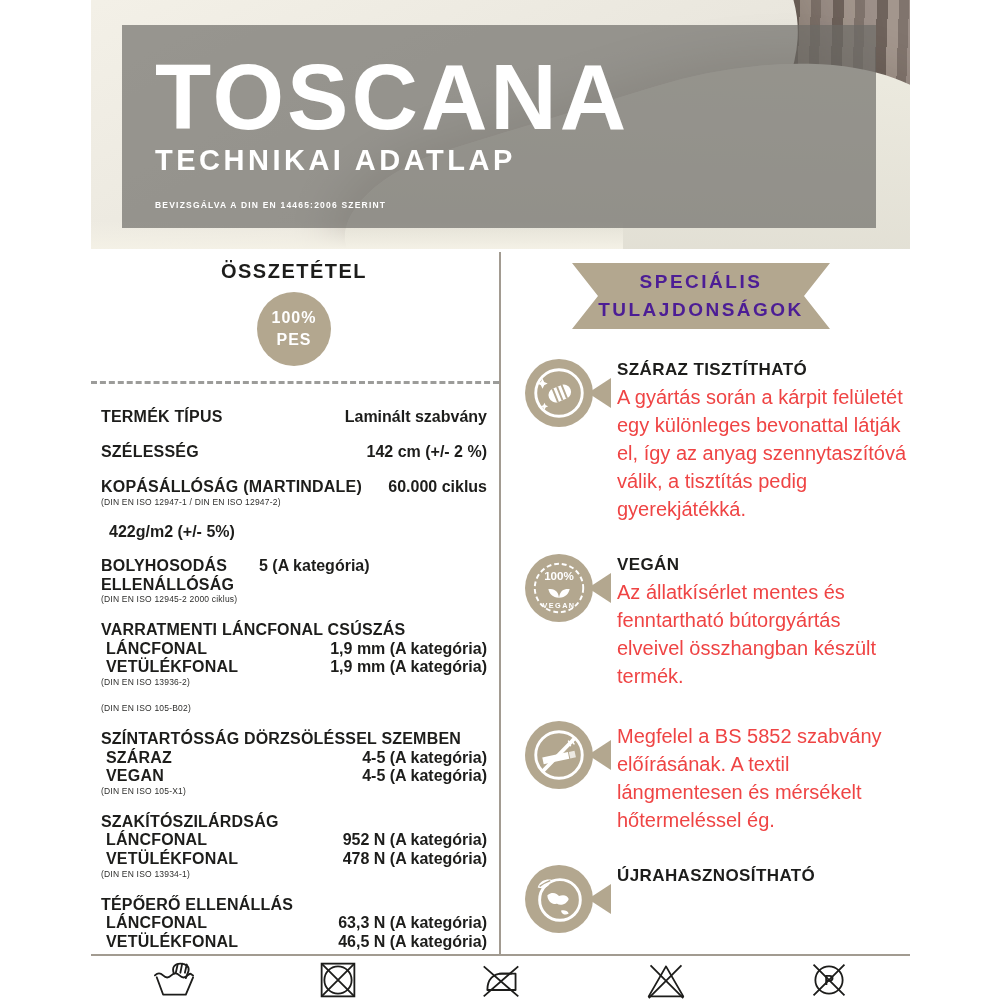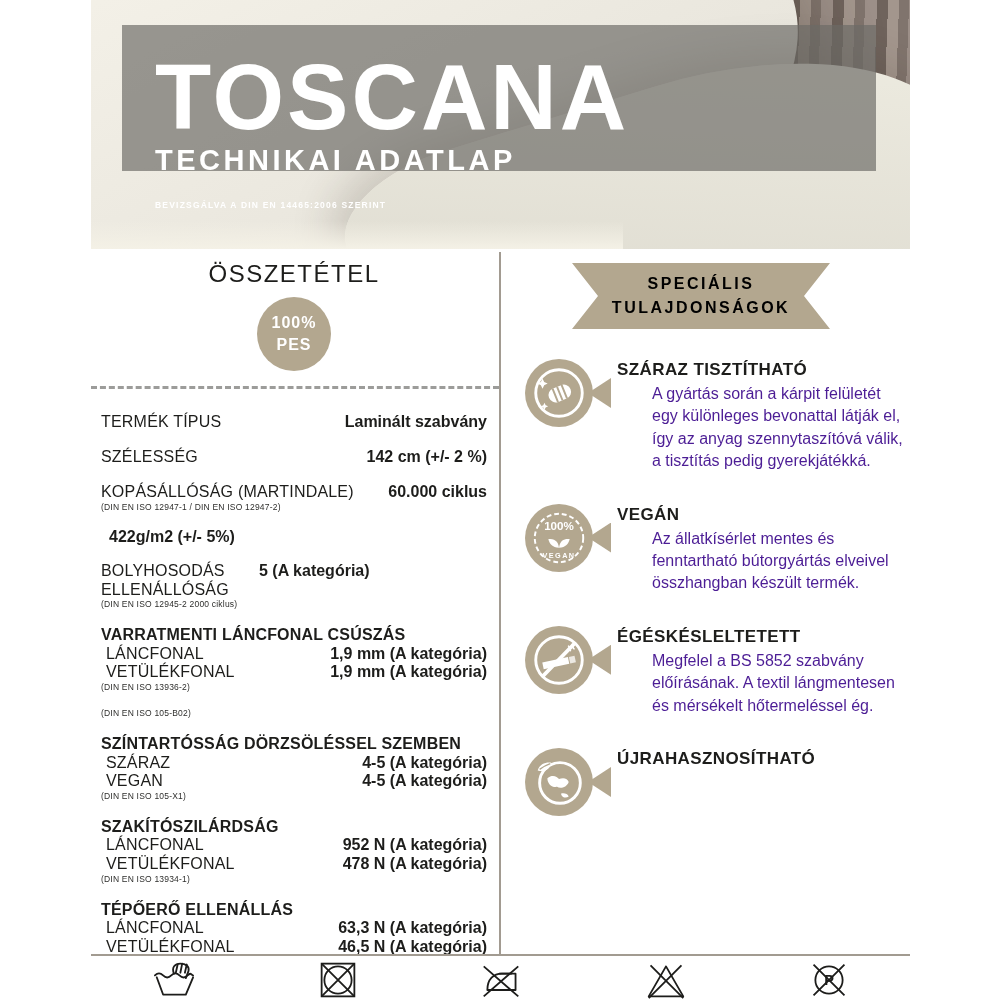--- a/index.html
+++ b/index.html
@@ -12,64 +12,64 @@
   .curtain{position:absolute;right:0;top:0;width:275px;height:100%;
            background:repeating-linear-gradient(92deg,#80746d 0 10px,#9d9089 10px 22px,#6f635c 22px 33px,#a3968d 33px 44px);}
   .sofa-back{position:absolute;left:-90px;top:-140px;width:800px;height:430px;
              background:linear-gradient(160deg,#f7f4eb,#e3e0d7);border-radius:45% 55% 60% 40%;
              transform:rotate(-7deg);box-shadow:25px 35px 60px rgba(60,50,40,.25);}
   .sofa-seat{position:absolute;right:-70px;bottom:-150px;width:620px;height:310px;
              background:linear-gradient(200deg,#efede2,#d6d3c8);transform:rotate(-17deg);
              border-radius:20% 45% 10% 10%;box-shadow:-10px -15px 40px rgba(60,50,40,.18);}
   .photo-strip{position:absolute;left:0;bottom:0;width:65%;height:28px;background:linear-gradient(180deg,rgba(250,248,240,0),#f4f1e6);}
 
-  .overlay{position:absolute;left:31px;top:25px;width:754px;height:146px;
+  .overlay{position:absolute;left:31px;top:25px;width:754px;height:203px;
            background:rgba(108,106,102,.68);color:#fff;padding:30px 0 0 33px;box-sizing:border-box;}
   .title{font-size:92px;font-weight:800;letter-spacing:3px;line-height:.92;}
   .subtitle{font-size:29px;font-weight:700;letter-spacing:3.5px;margin-top:4px;}
   .hnote{font-size:8.5px;font-weight:700;letter-spacing:1.2px;margin-top:23px;}
 
   
   .main{position:absolute;left:91px;top:250px;width:819px;display:flex;}
   .divider-v{position:absolute;left:499px;top:252px;width:2px;height:703px;background:#a29b91;}
   .col-left{width:408px;box-sizing:border-box;padding:10px 12px 0 10px;}
   .col-right{width:411px;box-sizing:border-box;padding:13px 0 0 26px;}
 
   
-  .comp-heading{text-align:center;font-size:24px;font-weight:400;letter-spacing:1.5px;}
+  .comp-heading{text-align:center;font-size:20px;font-weight:700;letter-spacing:1.5px;}
   .badge{width:74px;height:74px;border-radius:50%;margin:9px auto 0;
          display:flex;flex-direction:column;align-items:center;justify-content:center;
          color:#fff;font-weight:700;font-size:16px;letter-spacing:1px;line-height:1.35;}
   .dashed{border-top:3px dashed #9c9c9a;margin:15px -12px 0 -10px;}
 
   
   .specs{margin-top:24px;font-size:16px;}
   .spec-row{display:flex;align-items:flex-start;}
   .spec-block{margin-bottom:16px;}
-  .spec-label{font-weight:400;flex:1;line-height:1.18;letter-spacing:.2px;}
+  .spec-label{font-weight:700;flex:1;line-height:1.18;letter-spacing:.2px;}
   .spec-value{font-weight:700;white-space:nowrap;margin-left:8px;}
   .spec-note{font-size:8.5px;font-weight:400;margin-top:0;letter-spacing:.2px;color:#2e2e2c;}
   .spec-note:empty{display:none;}
   .spec-heading{font-weight:700;line-height:1.2;letter-spacing:.2px;}
   .spec-group .spec-label{padding-left:5px;}
 
   
   .ribbon{width:258px;height:66px;margin-left:47px;display:flex;flex-direction:column;
-          align-items:center;justify-content:center;color:#000000;font-weight:700;font-size:16px;
+          align-items:center;justify-content:center;color:#4c1d95;font-weight:700;font-size:19px;
           letter-spacing:2.5px;text-align:center;line-height:1.5;
           clip-path:polygon(0 0,100% 0,calc(100% - 26px) 50%,100% 100%,0 100%,26px 50%);}
   .features{margin-top:30px;}
   .feature{display:flex;margin-bottom:31px;}
   .f-iconwrap{position:relative;flex:0 0 92px;height:72px;}
   .f-circle{width:68px;height:68px;border-radius:50%;display:flex;align-items:center;justify-content:center;}
   .f-tail{position:absolute;left:63px;top:19px;width:23px;height:30px;
           clip-path:polygon(0 50%,100% 0,100% 100%);}
   .f-body{flex:1;padding-top:1px;}
   .f-title{font-weight:700;font-size:17px;letter-spacing:.4px;margin-bottom:3px;}
-  .f-text{font-size:16px;line-height:1.4;max-width:318px;color:#4c1d95;margin-left:35px;}
+  .f-text{font-size:20px;line-height:1.4;max-width:318px;color:#ef4444;}
 
   
   .bottom-line{position:absolute;left:91px;top:954px;width:819px;height:2px;background:#a29b91;}
   .care-row{position:absolute;left:91px;top:960px;width:819px;display:flex;
             justify-content:space-around;align-items:center;}
   .care-ic{display:block;}
 </style>
 </head>
 <body>
 
@@ -247,21 +247,20 @@
                   <rect x="15" y="31" width="27" height="7" fill="#fff"></rect>
                   <rect x="43" y="31" width="6" height="7" fill="#fff" opacity=".75"></rect>
                   <path d="M45 20c2 2-1 3 1 5m3-6c2 2-1 3 1 5" stroke="#fff" stroke-width="1.6" fill="none" stroke-linecap="round"></path>
                 </g>
                 <path d="M47 16L16 48" stroke="#fff" stroke-width="4" stroke-linecap="round"></path>
               </svg>
             </div>
             <div class="f-tail" style="background:#b3a78f"></div>
           </div>
           <div class="f-body">
-            <div class="f-title">ÉGÉSKÉSLELTETETT</div>
             <div class="f-text">Megfelel a BS 5852 szabvány előírásának. A textil lángmentesen és mérsékelt hőtermeléssel ég.</div>
           </div>
         </div>
 
         <div class="feature">
           <div class="f-iconwrap">
             <div class="f-circle" style="background:#b3a78f">
               <svg width="62" height="62" viewBox="0 0 64 64">
                 <circle cx="33" cy="33" r="21" fill="none" stroke="#fff" stroke-width="3"></circle>
                 <path d="M20 28c5-4 10-2 12 1 4-2 9-1 10 3-2 6-9 7-12 5-5 1-10-3-10-9z" fill="#fff"></path>

